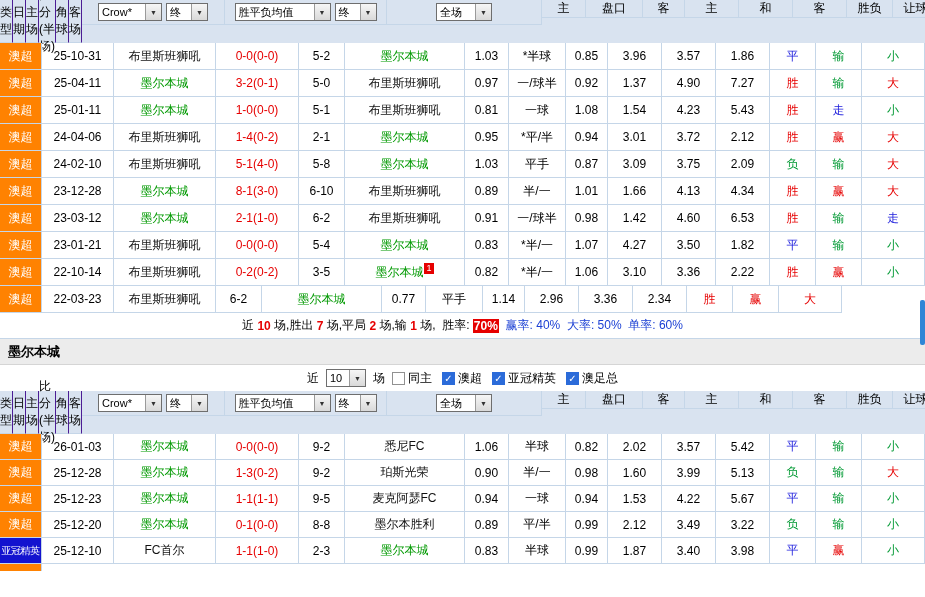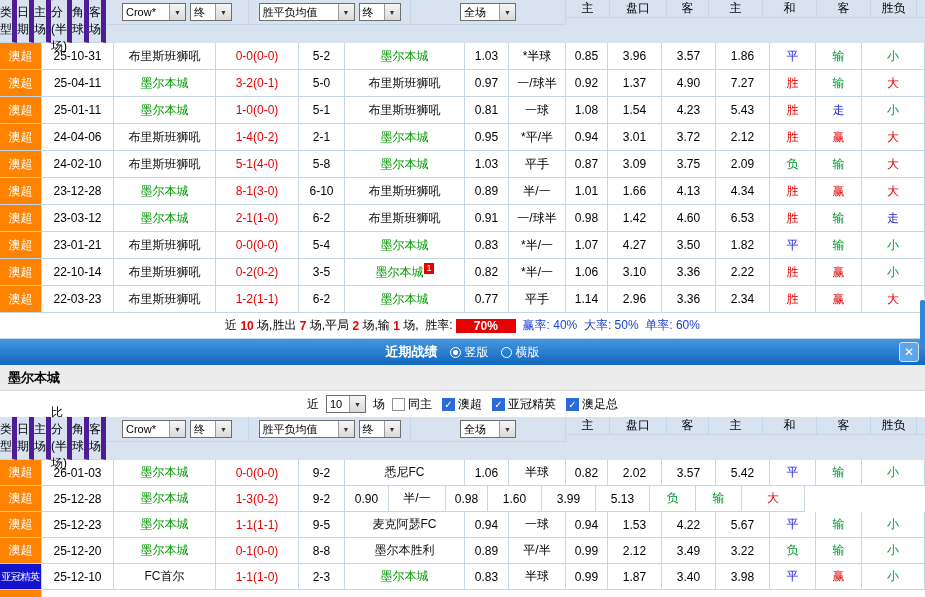--- a/index.html
+++ b/index.html
@@ -13,21 +13,21 @@
   .w13{width:46px}.w14{width:46px}.w15{width:63px}
   .gw1{width:143px}.gw2{width:162px}.gw3{width:155px}
 
   .row { display:flex; height:27px; background:#fff; }
   .t2body .row { height:26px; }
   .cell { border-right:1px solid #c5d6e8; border-bottom:1px solid #c5d6e8;
           display:flex; align-items:center; justify-content:center; overflow:hidden; white-space:nowrap; }
 
   
   .thead { display:flex; background:#d9e3f0; }
-  .hcell { height:43px; border-right:5px solid #4c1d95; border-bottom:1px solid #c5d6e8;
+  .hcell { height:43px; border-right:1px solid #4c1d95; border-bottom:1px solid #c5d6e8;
            display:flex; align-items:center; justify-content:center; }
   .hright { display:flex; flex-direction:row; }
   .hsels { display:flex; height:25px; }
   .selgrp { display:flex; align-items:center; justify-content:center; gap:4px;
             border-right:1px solid #c5d6e8; border-bottom:1px solid #c5d6e8; }
   .hsub { display:flex; height:18px; }
   .hsub .cell { background:#d9e3f0; }
 
   
   .sel { display:inline-flex; align-items:center; justify-content:space-between;
@@ -48,21 +48,21 @@
             margin-left:1px; align-self:flex-start; margin-top:4px; }
   .badge1:empty { display:none; }
 
   
   .summary { height:26px; display:flex; align-items:center; justify-content:center;
              border-bottom:1px solid #c5d6e8; }
   .part { white-space:pre; }
   .blk{color:#000}
   .red{color:#e60000;font-weight:bold}
   .blu{color:#1a3fd4}
-  .badge{background:#e60000;color:#fff;padding:0 18px;font-weight:bold}
+  .badge{background:#e60000;color:#fff;padding:0 1px;font-weight:bold}
 
   
   .tbar { position:relative; height:26px; display:flex; align-items:center; justify-content:center;
           gap:12px; background:linear-gradient(180deg,#4596dd 0%, #1268bf 100%); color:#fff; }
   .tbar-title { font-weight:bold; font-size:13px; }
   .tb-radio { display:inline-flex; align-items:center; gap:4px; cursor:pointer; }
   .rad { width:11px; height:11px; border:1px solid #fff; border-radius:50%; position:relative; background:transparent; }
   .rad.on::after { content:""; position:absolute; inset:2px; background:#fff; border-radius:50%; }
   .tb-close { position:absolute; right:6px; top:3px; width:20px; height:20px;
               background:#5fa6e8; border:1px solid #cfe4f7; border-radius:3px; color:#fff;
@@ -321,21 +321,20 @@
         <div class="cell w12">2.22</div>
         <div class="cell w13 c-red">胜</div>
         <div class="cell w14 c-red">赢</div>
         <div class="cell w15 c-green">小</div>
       </div>
 
       <div class="row">
         <div class="cell w1 aoc">澳超</div>
         <div class="cell w2">22-03-23</div>
         <div class="cell w3 t-black">布里斯班狮吼</div>
-        <div class="cell w4 red-t">1-2(1-1)</div>
         <div class="cell w5">6-2</div>
         <div class="cell w6">
           <span class="t-green">墨尔本城</span>
         </div>
         <div class="cell w7">0.77</div>
         <div class="cell w8">平手</div>
         <div class="cell w9">1.14</div>
         <div class="cell w10">2.96</div>
         <div class="cell w11">3.36</div>
         <div class="cell w12">2.34</div>
@@ -375,32 +374,20 @@
 
       <span class="part badge">70%</span>
 
       <span class="part blu">  赢率: 40%</span>
 
       <span class="part blu">  大率: 50%</span>
 
       <span class="part blu">  单率: 60%</span>
     </div>
 
-  <div class="tbar">
-    <span class="tbar-title">近期战绩</span>
-    <span class="tb-radio">
-      <span class="rad on"></span>
-      <span>竖版</span>
-    </span>
-    <span class="tb-radio">
-      <span class="rad"></span>
-      <span>横版</span>
-    </span>
-    <span class="tb-close">✕</span>
-  </div>
 
   <div class="team-band">
     <span>墨尔本城</span>
   </div>
 
   <div class="filterrow">
     <span>近</span>
     <span class="sel sel-w40">
         <span class="sel-t">10</span>
         <span class="sel-a">▼</span>
@@ -501,20 +488,23 @@
         <div class="cell w14 c-green">输</div>
         <div class="cell w15 c-green">小</div>
       </div>
 
       <div class="row">
         <div class="cell w1 aoc">澳超</div>
         <div class="cell w2">25-12-28</div>
         <div class="cell w3 t-green">墨尔本城</div>
         <div class="cell w4 red-t">1-3(0-2)</div>
         <div class="cell w5">9-2</div>
+        <div class="cell w6">
+          <span class="t-black">珀斯光荣</span>
+        </div>
         <div class="cell w7">0.90</div>
         <div class="cell w8">半/一</div>
         <div class="cell w9">0.98</div>
         <div class="cell w10">1.60</div>
         <div class="cell w11">3.99</div>
         <div class="cell w12">5.13</div>
         <div class="cell w13 c-green">负</div>
         <div class="cell w14 c-green">输</div>
         <div class="cell w15 c-red">大</div>
       </div>

